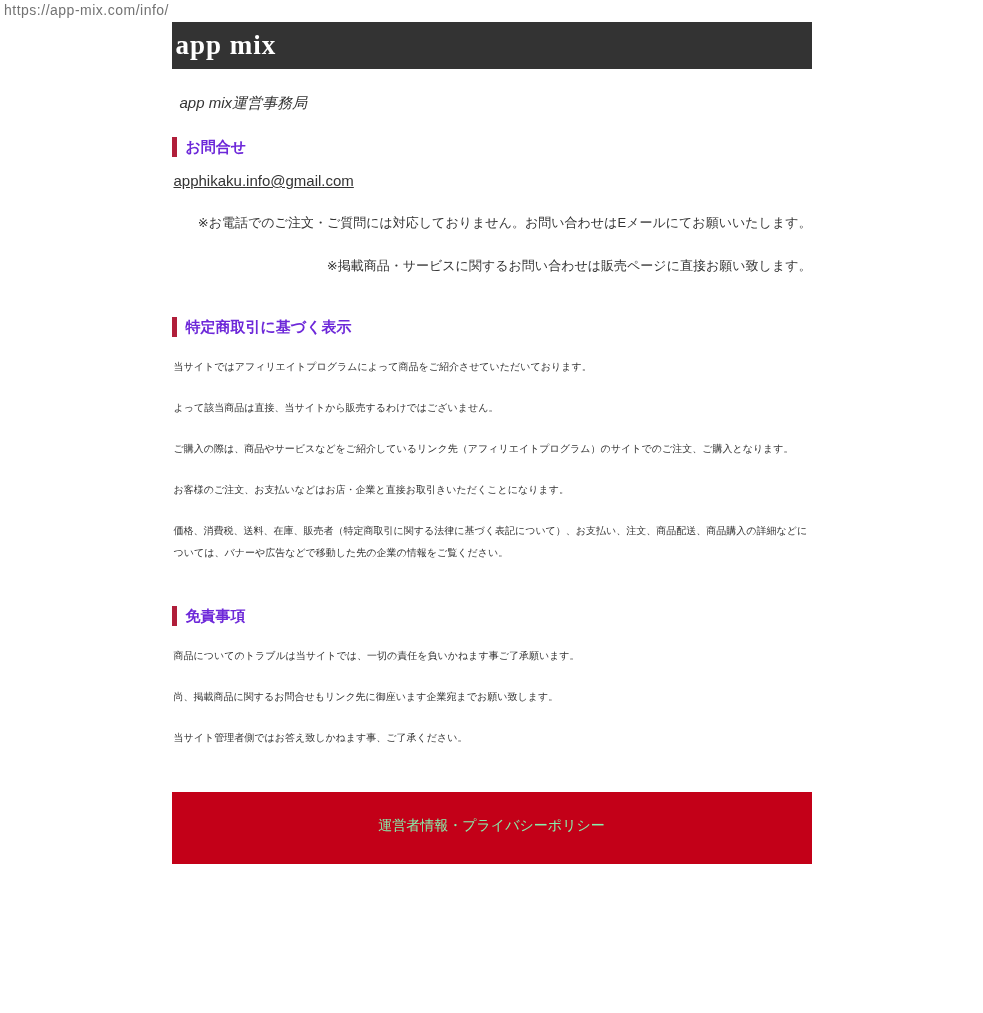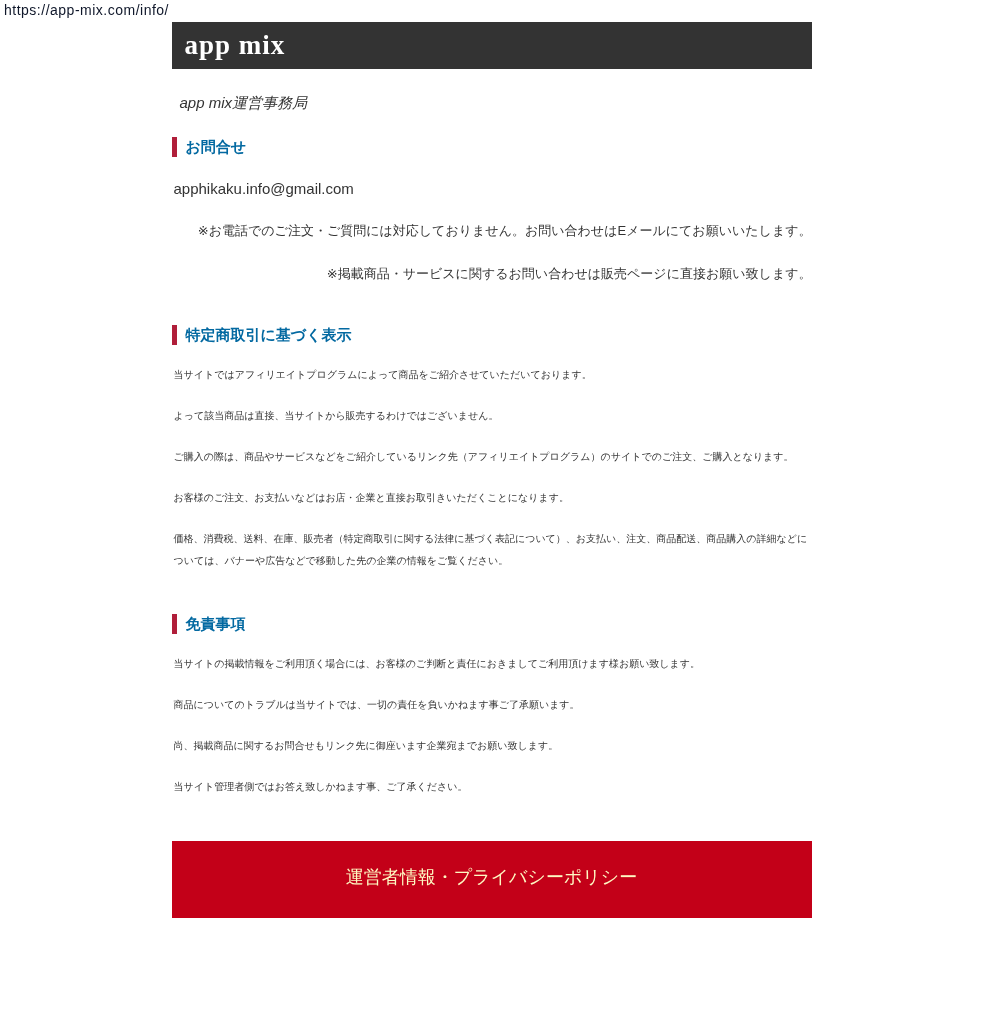--- a/index.html
+++ b/index.html
@@ -7,64 +7,65 @@
     padding: 0;
     background: #ffffff;
     font-family: "Liberation Sans", "DejaVu Sans", sans-serif;
     color: #333333;
   }
   .url-label {
     position: absolute;
     top: 2px;
     left: 4px;
     font-size: 14px;
-    color: #0f172a;
+    color: #737373;
     letter-spacing: 0.5px;
   }
   .container {
     width: 640px;
     margin: 0 auto;
     padding-top: 22px;
   }
   .site-header {
     background: #333333;
     height: 47px;
     display: flex;
     align-items: center;
-    padding: 0 13px;
+    padding: 0 4px;
     box-sizing: border-box;
   }
   .site-title {
     color: #ffffff;
     font-family: "Liberation Serif", "DejaVu Serif", serif;
     font-weight: bold;
     font-size: 27px;
     letter-spacing: 1px;
   }
   .intro {
     margin: 25px 0 0 8px;
     font-size: 15px;
     font-style: italic;
   }
   .sec-heading {
     border-left: 5px solid #b01e3a;
     padding-left: 9px;
-    color: #0369a1;
+    color: #6d28d9;
     font-size: 15px;
     font-weight: bold;
     line-height: 20px;
     margin: 42px 0 15px 0;
   }
   .sec-heading.first {
     margin-top: 24px;
   }
   .email {
     font-size: 15px;
-    margin: 23px 0 25px 0;
+    margin: 15px 0 25px 0;
     padding-left: 2px;
+    text-decoration: underline;
   }
   .note {
     font-size: 13px;
     margin: 25px 0;
     padding-left: 2px;
     text-align: right;
   }
   .body-p {
     font-size: 10px;
     line-height: 22px;
@@ -73,22 +74,22 @@
   }
   .site-footer {
     margin-top: 43px;
     background: #c30018;
     color: #ffffff;
     text-align: center;
     padding: 24px 10px 29px 10px;
     box-sizing: border-box;
   }
   .footer-link {
-    color: #fef9c3;
-    font-size: 18px;
+    color: #86efac;
+    font-size: 14px;
     text-decoration: none;
     display: inline-block;
     cursor: pointer;
   }
 </style>
 </head>
 <body>
 
 <div class="url-label">https://app-mix.com/info/</div>
 
@@ -111,21 +112,20 @@
     <h2 class="sec-heading">特定商取引に基づく表示</h2>
     <p class="body-p">当サイトではアフィリエイトプログラムによって商品をご紹介させていただいております。</p>
     <p class="body-p">よって該当商品は直接、当サイトから販売するわけではございません。</p>
     <p class="body-p">ご購入の際は、商品やサービスなどをご紹介しているリンク先（アフィリエイトプログラム）のサイトでのご注文、ご購入となります。</p>
     <p class="body-p">お客様のご注文、お支払いなどはお店・企業と直接お取引きいただくことになります。</p>
     <p class="body-p">価格、消費税、送料、在庫、販売者（特定商取引に関する法律に基づく表記について）、お支払い、注文、商品配送、商品購入の詳細などについては、バナーや広告などで移動した先の企業の情報をご覧ください。</p>
   </section>
 
   <section>
     <h2 class="sec-heading">免責事項</h2>
-    <p class="body-p">当サイトの掲載情報をご利用頂く場合には、お客様のご判断と責任におきましてご利用頂けます様お願い致します。</p>
     <p class="body-p">商品についてのトラブルは当サイトでは、一切の責任を負いかねます事ご了承願います。</p>
     <p class="body-p">尚、掲載商品に関するお問合せもリンク先に御座います企業宛までお願い致します。</p>
     <p class="body-p">当サイト管理者側ではお答え致しかねます事、ご了承ください。</p>
   </section>
 
   <footer class="site-footer">
     <a class="footer-link">運営者情報・プライバシーポリシー</a>
     
   </footer>
 

